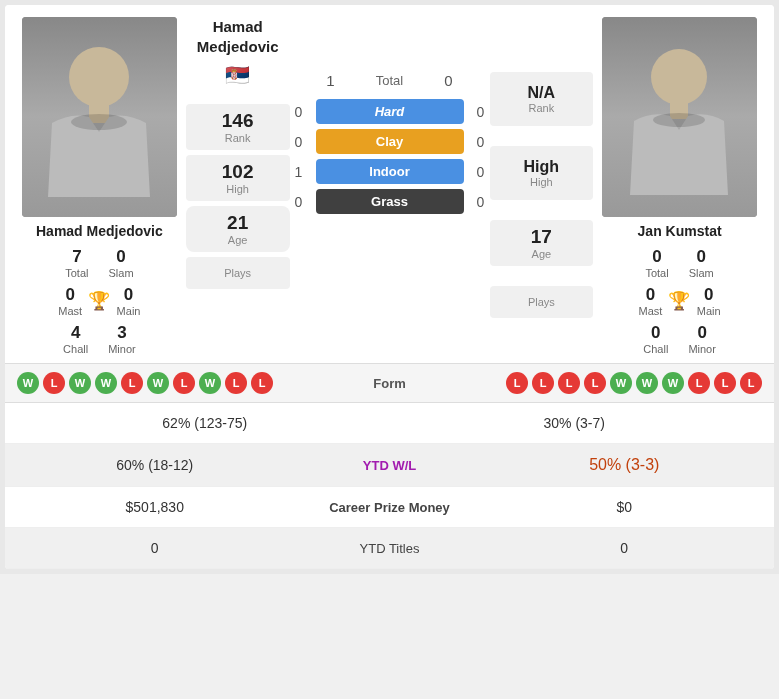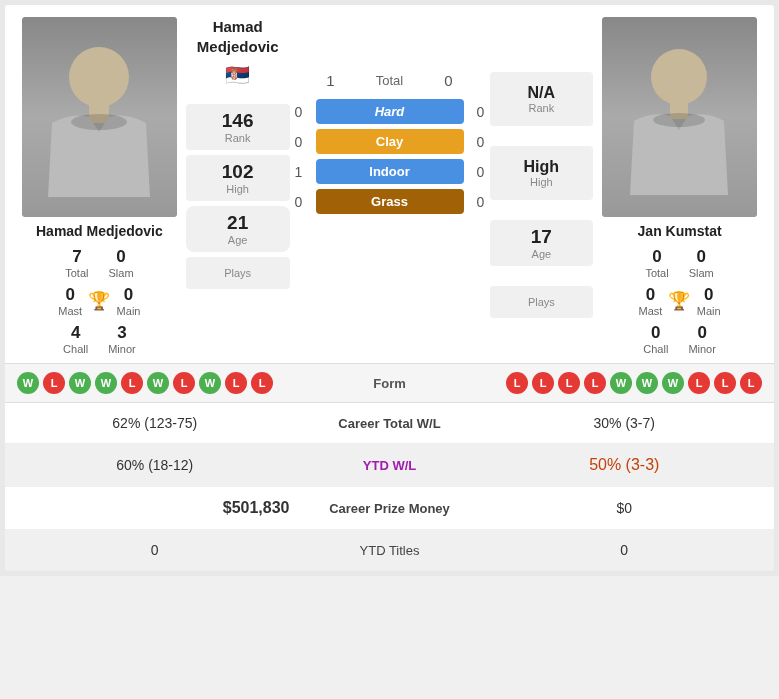--- a/index.html
+++ b/index.html
@@ -190,21 +190,21 @@
       </div>
 
       <div style="display:flex;align-items:center;gap:8px;width:200px;">
         <span style="font-size:14px;color:#555;width:18px;text-align:center;">1</span>
         <div style="flex:1;background:#4a90e2;color:#fff;font-size:13px;font-weight:bold;text-align:center;padding:5px 0;border-radius:4px;">Indoor</div>
         <span style="font-size:14px;color:#555;width:18px;text-align:center;">0</span>
       </div>
 
       <div style="display:flex;align-items:center;gap:8px;width:200px;">
         <span style="font-size:14px;color:#555;width:18px;text-align:center;">0</span>
-        <div style="flex:1;background:#a16207;color:#fff;font-size:13px;font-weight:bold;text-align:center;padding:5px 0;border-radius:4px;">Grass</div>
+        <div style="flex:1;background:#404040;color:#fff;font-size:13px;font-weight:bold;text-align:center;padding:5px 0;border-radius:4px;">Grass</div>
         <span style="font-size:14px;color:#555;width:18px;text-align:center;">0</span>
       </div>
     </div>
 
     <div style="width:105px; display:flex; flex-direction:column; align-items:center; padding-top:55px; gap:20px;">
 
       <div style="background:#f0f0f0;border-radius:4px;width:100%;text-align:center;padding:12px 0;">
         <div style="font-size:16px;font-weight:bold;color:#222;">N/A</div>
         <div style="font-size:11px;color:#888;">Rank</div>
       </div>
@@ -312,30 +312,29 @@
         <div class="w-badge">W</div>
         <div class="l-badge">L</div>
         <div class="l-badge">L</div>
         <div class="l-badge">L</div>
       </div>
     </div>
 
     <div id="data-rows-container">
           <div style="display: flex; align-items: center; padding: 12px 15px; border-bottom: 1px solid rgb(238, 238, 238); background: rgb(255, 255, 255);">
     <div style="flex:1;text-align:center;font-size:14px;color:#333;">62% (123-75)</div>
-    <div style="width:200px;text-align:center;font-size:13px;font-weight:bold;color:#444;">Career Total W/L</div>
     <div style="flex:1;text-align:center;font-size:14px;color:#333;">30% (3-7)</div>
   </div>
           <div style="display: flex; align-items: center; padding: 12px 15px; border-bottom: 1px solid rgb(238, 238, 238); background: rgb(240, 240, 240);">
     <div style="flex:1;text-align:center;font-size:14px;color:#333;">60% (18-12)</div>
     <div style="width:200px;text-align:center;font-size:13px;font-weight:bold;color:#a21caf;">YTD W/L</div>
     <div style="flex:1;text-align:center;font-size:16px;color:#c2410c;">50% (3-3)</div>
   </div>
           <div style="display: flex; align-items: center; padding: 12px 15px; border-bottom: 1px solid rgb(238, 238, 238); background: rgb(255, 255, 255);">
-    <div style="flex:1;text-align:right;font-size:16px;color:#333;font-weight:bold;">$501,830</div>
+    <div style="flex:1;text-align:center;font-size:14px;color:#333;">$501,830</div>
     <div style="width:200px;text-align:center;font-size:13px;font-weight:bold;color:#444;">Career Prize Money</div>
     <div style="flex:1;text-align:center;font-size:14px;color:#333;">$0</div>
   </div>
           <div style="display: flex; align-items: center; padding: 12px 15px; border-bottom: 1px solid rgb(238, 238, 238); background: rgb(240, 240, 240);">
     <div style="flex:1;text-align:center;font-size:14px;color:#333;">0</div>
     <div style="width:200px;text-align:center;font-size:13px;font-weight:normal;color:#444;">YTD Titles</div>
     <div style="flex:1;text-align:center;font-size:14px;color:#333;">0</div>
   </div>
         </div>
 

